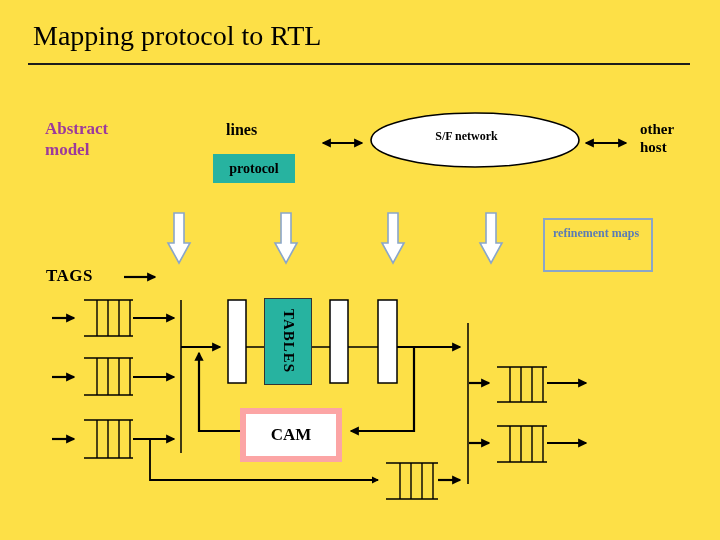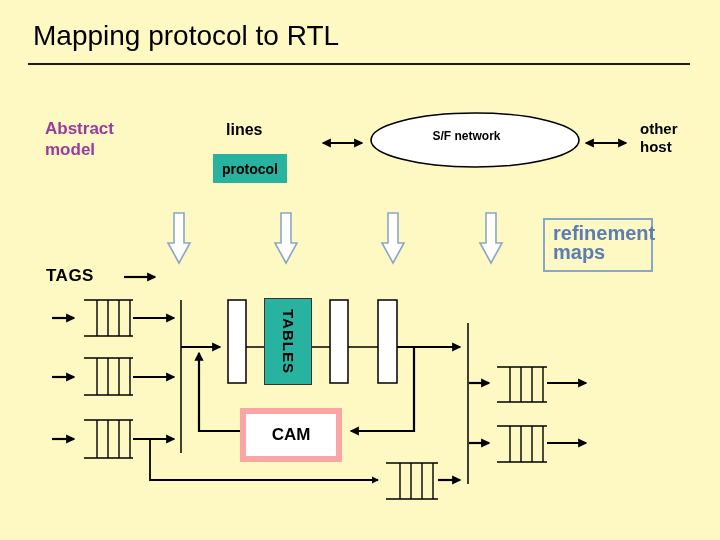--- a/index.html
+++ b/index.html
@@ -1,38 +1,38 @@
 <!DOCTYPE html>
 <html><head>
 <meta charset="utf-8">
 <style>
   html,body{margin:0;padding:0;background:#888;}
   .slide{
-    position:relative;width:720px;height:540px;background:#fef9c3;
-    font-family:Liberation Sans, sans-serif;overflow:hidden;
+    position:relative;width:720px;height:540px;background:#fde047;
+    font-family:Liberation Serif, serif;overflow:hidden;
   }
   .abs{position:absolute;}
   .page-title{
     left:33px;top:20px;font-size:28px;font-weight:400;color:#000;letter-spacing:0;
   }
   .title-rule{left:28px;top:63px;width:662px;height:2px;background:#1c1c1c;}
   .lbl{font-weight:700;color:#000;line-height:1.15;}
   .abstract{left:45px;top:118px;width:92px;font-size:17px;color:#9c3a9c;line-height:21px;}
   .host{left:226px;top:121px;font-size:16px;}
   .protocol-box{
-    left:213px;top:154px;width:74px;height:29px;background:#27b3a0;
+    left:213px;top:154px;width:82px;height:29px;background:#27b3a0;
     display:flex;align-items:center;justify-content:center;
     font-size:14px;font-weight:700;color:#000;
   }
   .sfnet{left:371px;top:130px;width:191px;text-align:center;font-size:12px;}
   .other{left:640px;top:120px;width:62px;font-size:15px;line-height:18px;}
   .refine-box{
     left:543px;top:218px;width:110px;height:54px;border:2px solid #8aa6c9;
     box-sizing:border-box;padding:4px 0 0 8px;
-    color:#5b7cb5;font-weight:700;font-size:20px;line-height:19px;
+    color:#5b7cb5;font-weight:700;font-size:12px;line-height:19px;
   }
   .tags{left:46px;top:266px;font-size:17px;letter-spacing:0.5px;}
   .verilog{left:448px;top:298px;font-size:18px;}
   .tables-box{
     left:264px;top:298px;width:48px;height:87px;background:#27b3a0;border:1px solid #333;
     box-sizing:border-box;display:flex;align-items:center;justify-content:center;
   }
   .tables-box span{
     writing-mode:vertical-rl;font-weight:700;font-size:15px;color:#000;letter-spacing:1px;
   }

